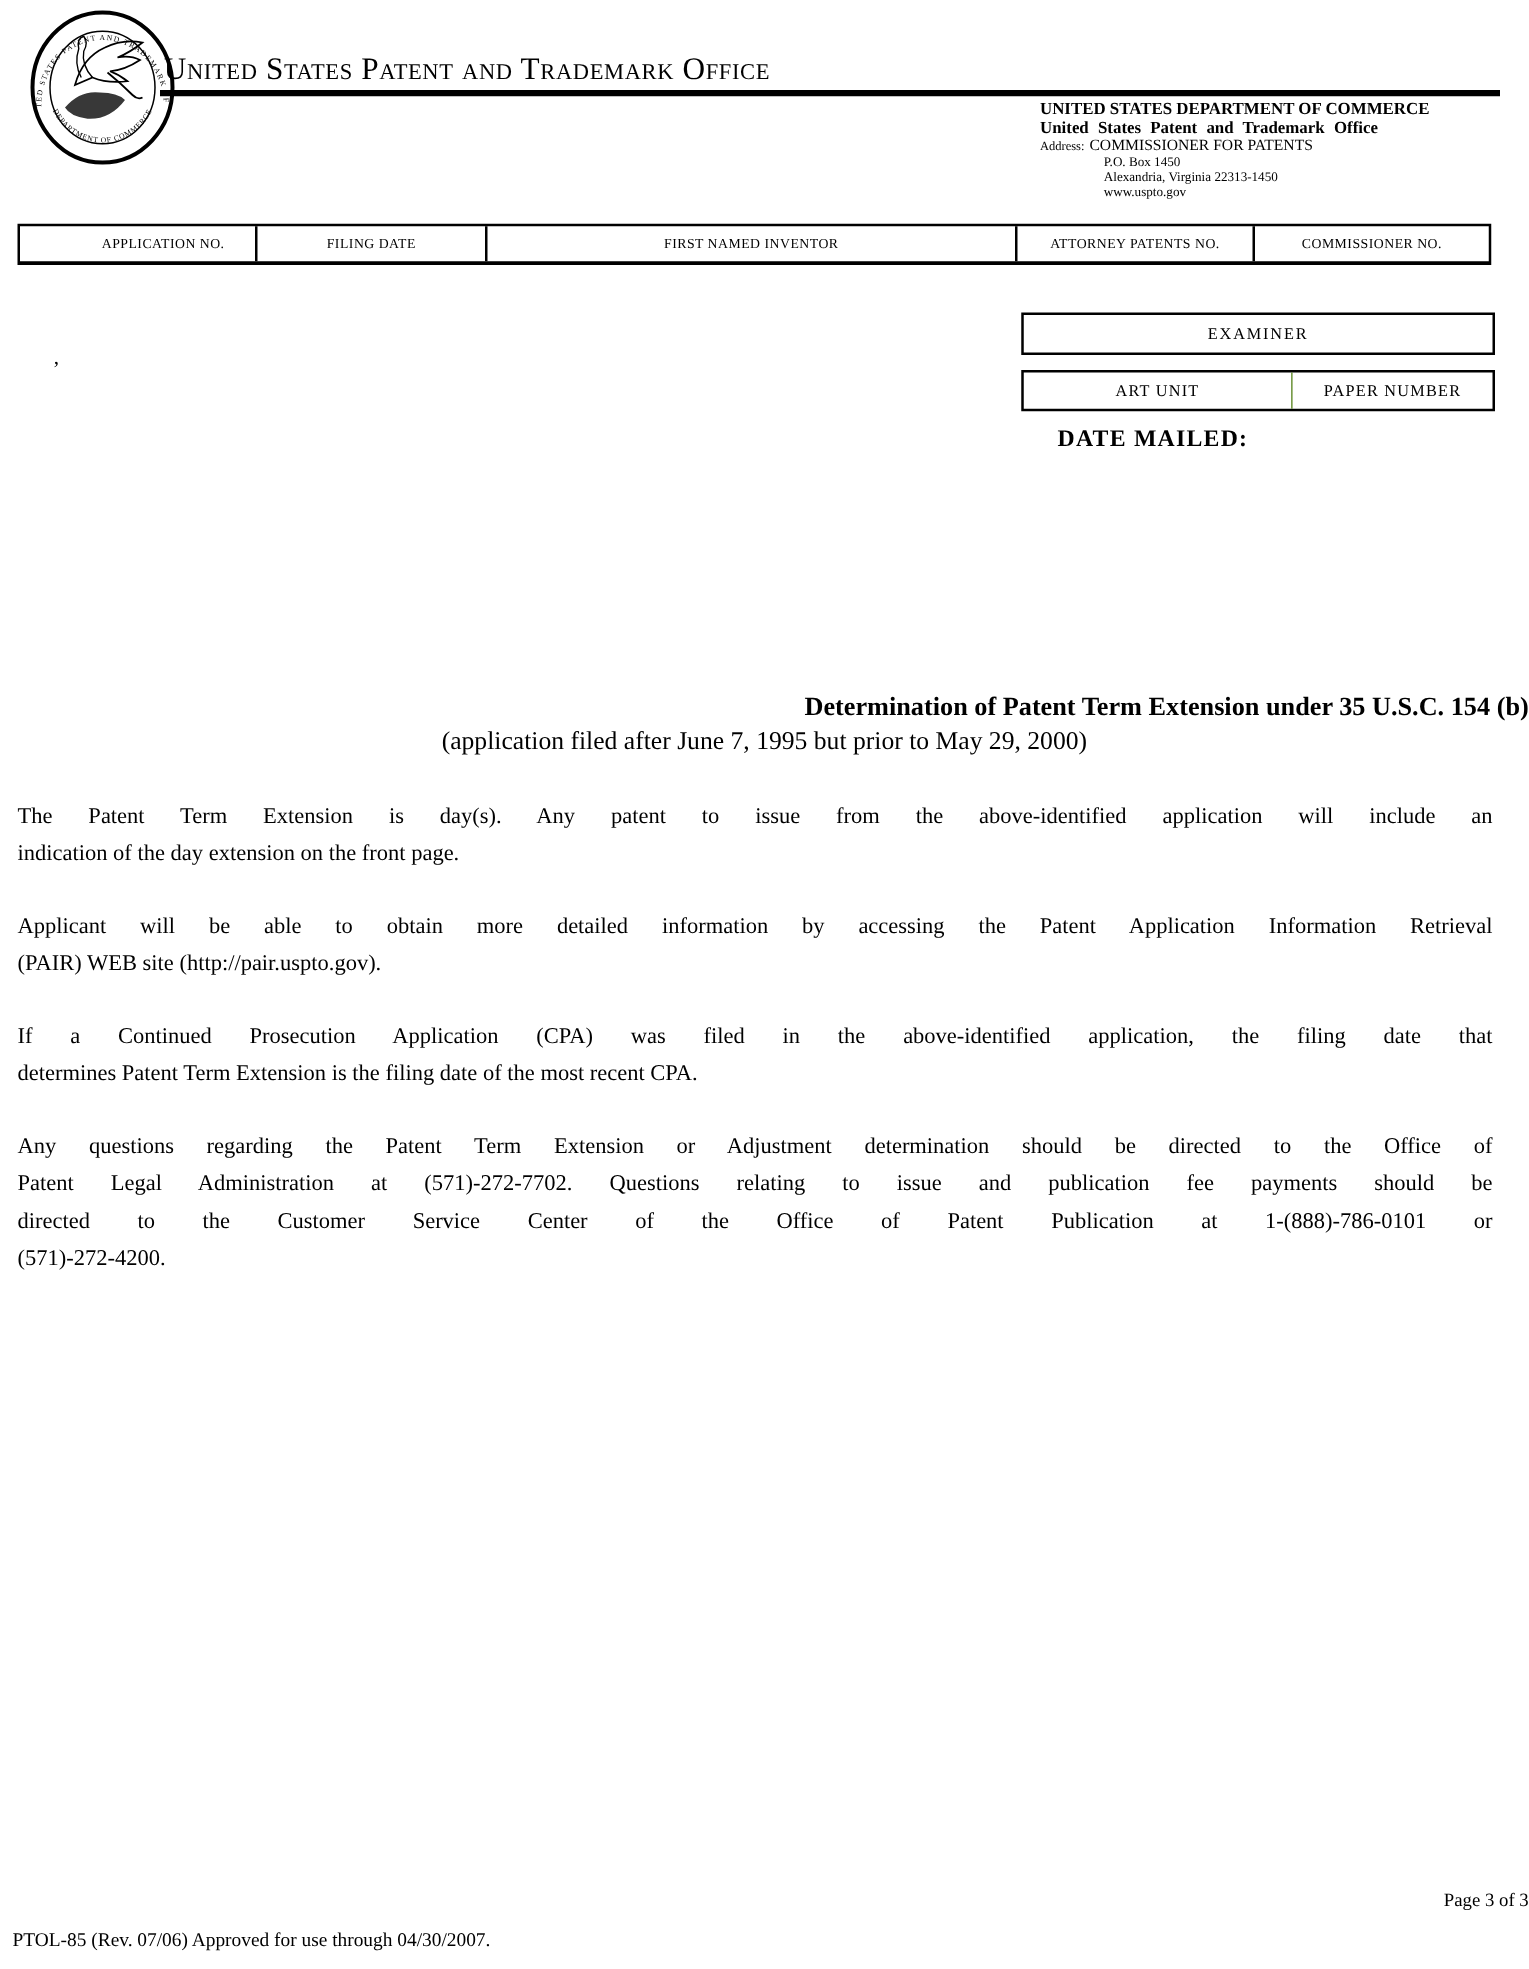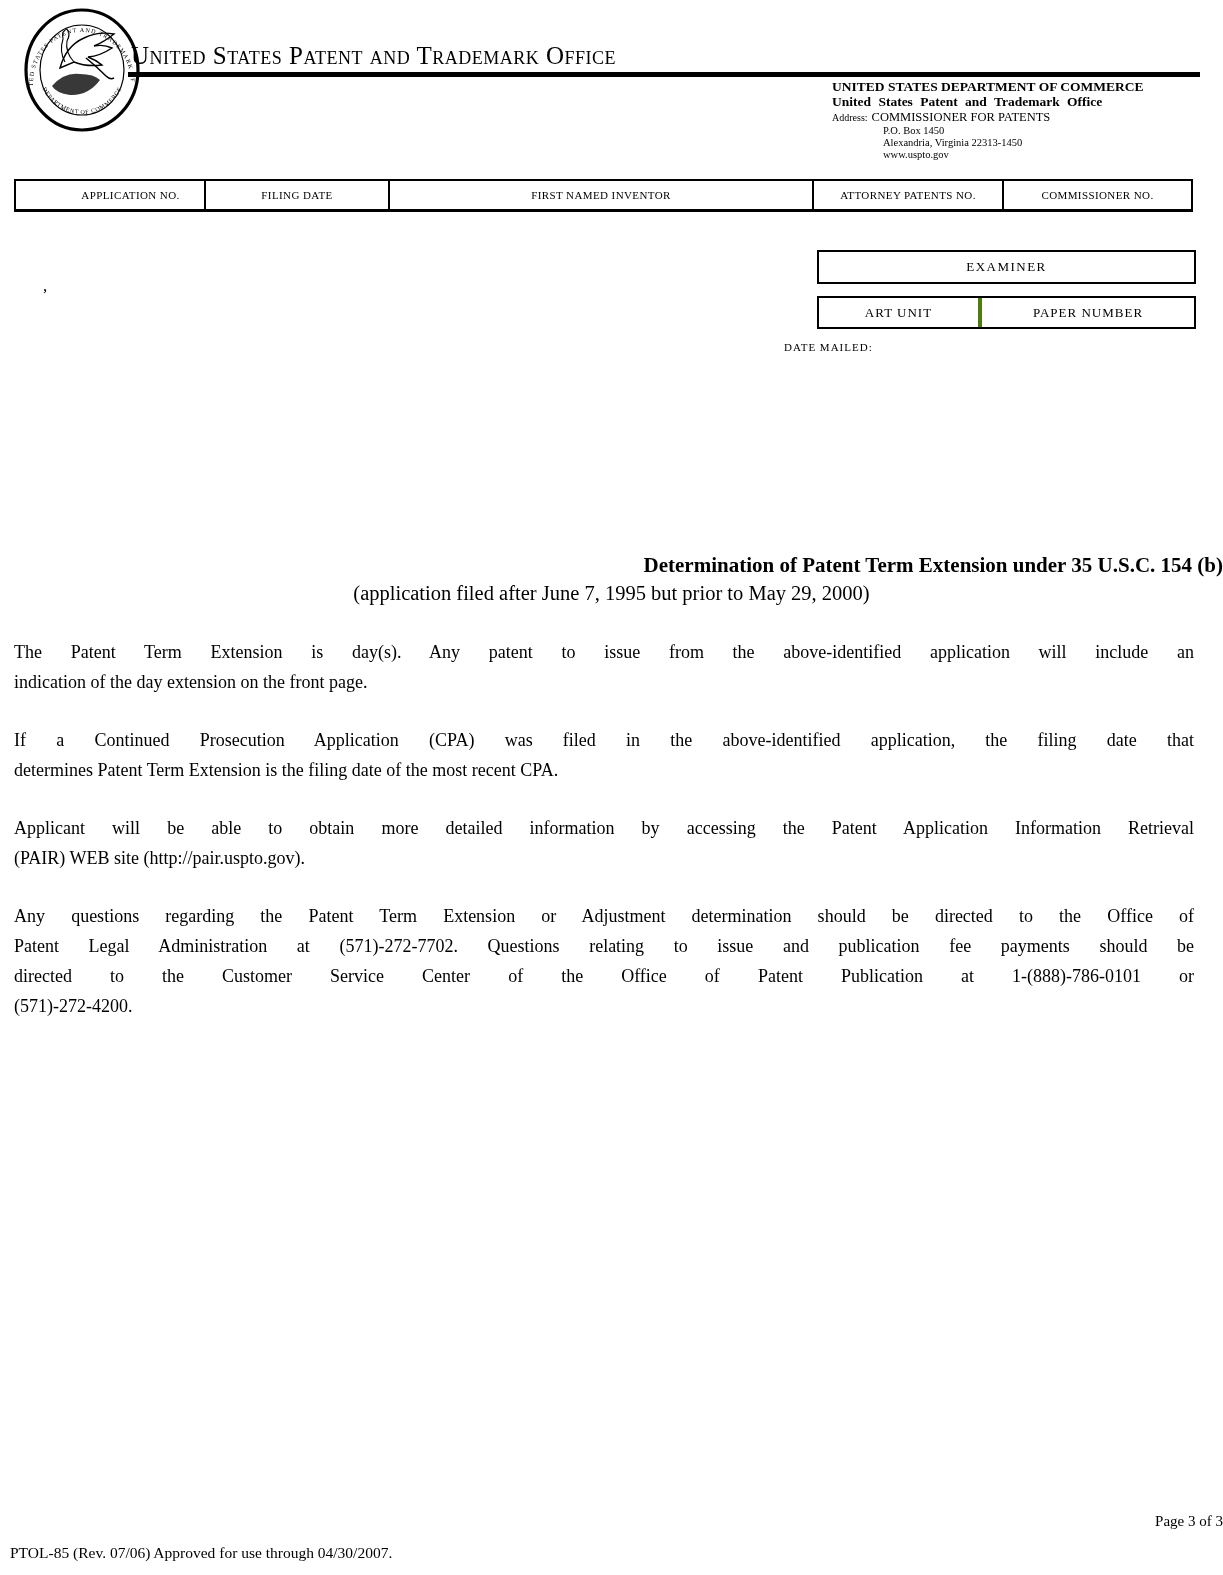--- a/index.html
+++ b/index.html
@@ -58,32 +58,32 @@
     display: flex; align-items: center; justify-content: center;
     font-size: 13px; letter-spacing: 1.5px;
   }
   .artunit-box {
     position: absolute; left: 817px; top: 296px;
     width: 379px; height: 33px;
     border: 2px solid #000;
     display: flex;
   }
   .artunit-box .au-cell {
-    width: 163px; border-right: 4px solid #4d7c0f;
+    width: 215px; border-right: 1px solid #4d7c0f;
     display: flex; align-items: center; justify-content: center;
     font-size: 13px; letter-spacing: 1px;
   }
   .artunit-box .pn-cell {
     flex: 1;
     display: flex; align-items: center; justify-content: center;
     font-size: 13px; letter-spacing: 1px;
   }
   .date-mailed {
-    position: absolute; left: 784px; top: 341px;
-    font-size: 11px; letter-spacing: 1px;
+    position: absolute; left: 846px; top: 341px;
+    font-size: 19px; letter-spacing: 1px; font-weight: bold;
   }
 
   
   .notice-title {
     position: absolute; left: 0; top: 553px; width: 100%;
     text-align: right; font-weight: bold; font-size: 21px;
   }
   .notice-subtitle {
     position: absolute; left: 0; top: 582px; width: 100%;
     text-align: center; font-size: 20.5px;
@@ -170,26 +170,26 @@
 
   <div class="notice-title">Determination of Patent Term Extension under 35 U.S.C. 154 (b)</div>
   <div class="notice-subtitle">(application filed after June 7, 1995 but prior to May 29, 2000)</div>
 
   <div class="body-copy">
     <div class="para">
       <div class="jline">The Patent Term Extension is day(s). Any patent to issue from the above-identified application will include an</div>
       <div class="lline">indication of the day extension on the front page.</div>
     </div>
     <div class="para">
+      <div class="jline">Applicant will be able to obtain more detailed information by accessing the Patent Application Information Retrieval</div>
+      <div class="lline">(PAIR) WEB site (http://pair.uspto.gov).</div>
+    </div>
+    <div class="para">
       <div class="jline">If a Continued Prosecution Application (CPA) was filed in the above-identified application, the filing date that</div>
       <div class="lline">determines Patent Term Extension is the filing date of the most recent CPA.</div>
-    </div>
-    <div class="para">
-      <div class="jline">Applicant will be able to obtain more detailed information by accessing the Patent Application Information Retrieval</div>
-      <div class="lline">(PAIR) WEB site (http://pair.uspto.gov).</div>
     </div>
     <div class="para">
       <div class="jline">Any questions regarding the Patent Term Extension or Adjustment determination should be directed to the Office of</div>
       <div class="jline">Patent Legal Administration at (571)-272-7702.  Questions relating to issue and publication fee payments should be</div>
       <div class="jline">directed to the Customer Service Center of the Office of Patent Publication at 1-(888)-786-0101  or</div>
       <div class="lline">(571)-272-4200.</div>
     </div>
   </div>
 
   <div class="page-indicator">Page 3 of 3</div>

